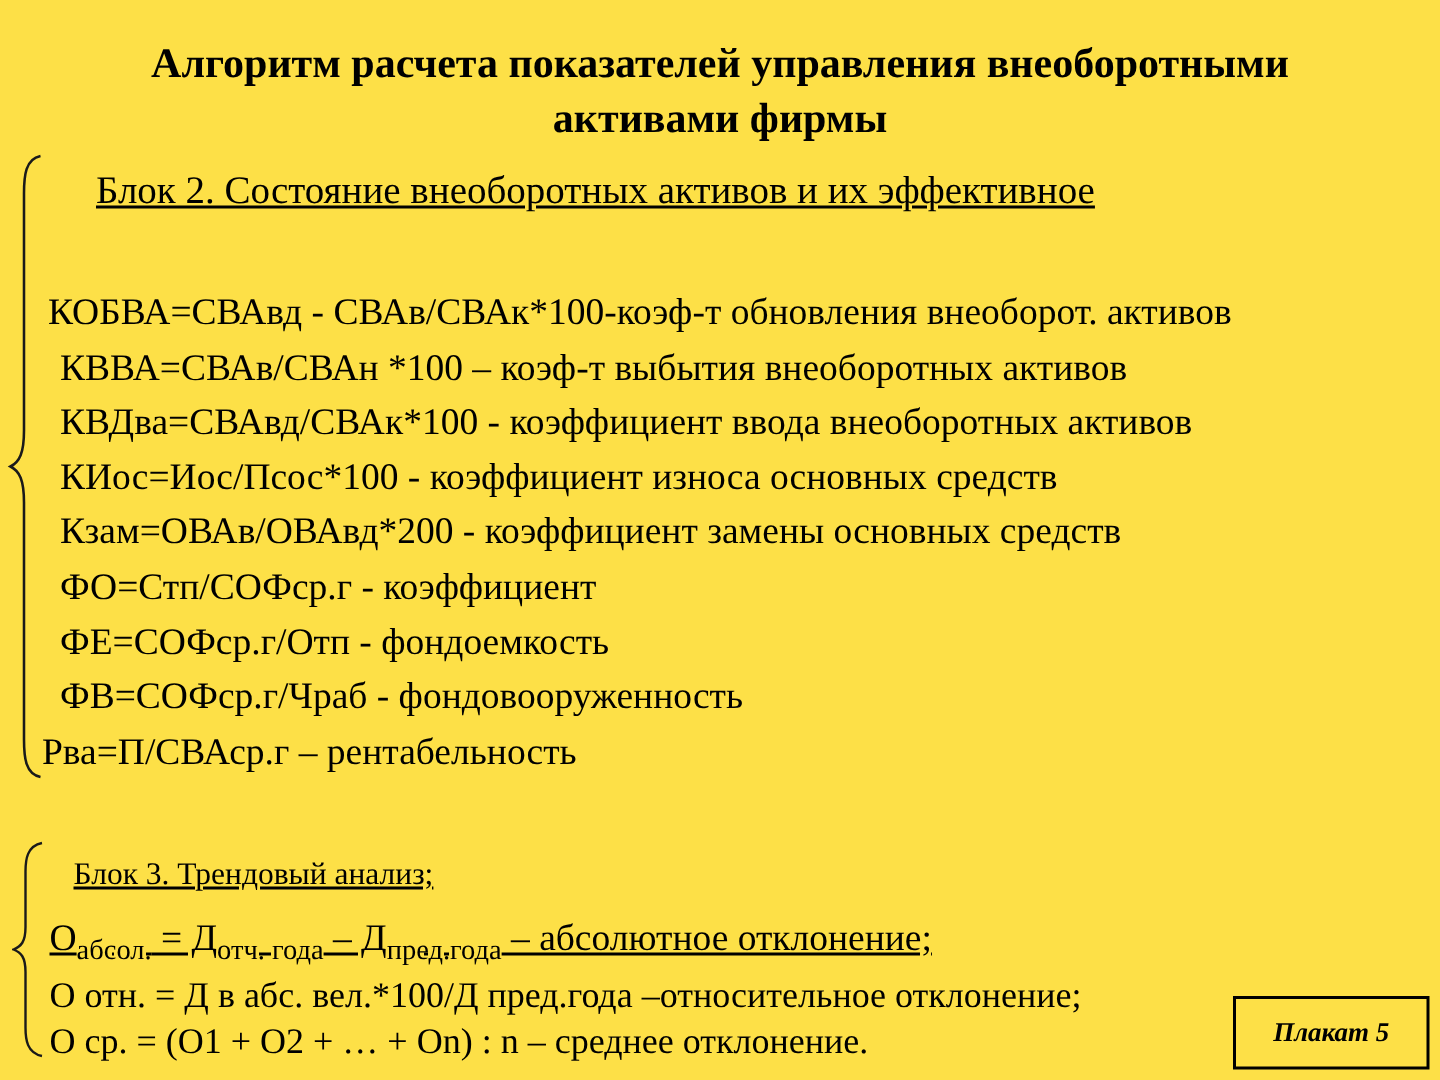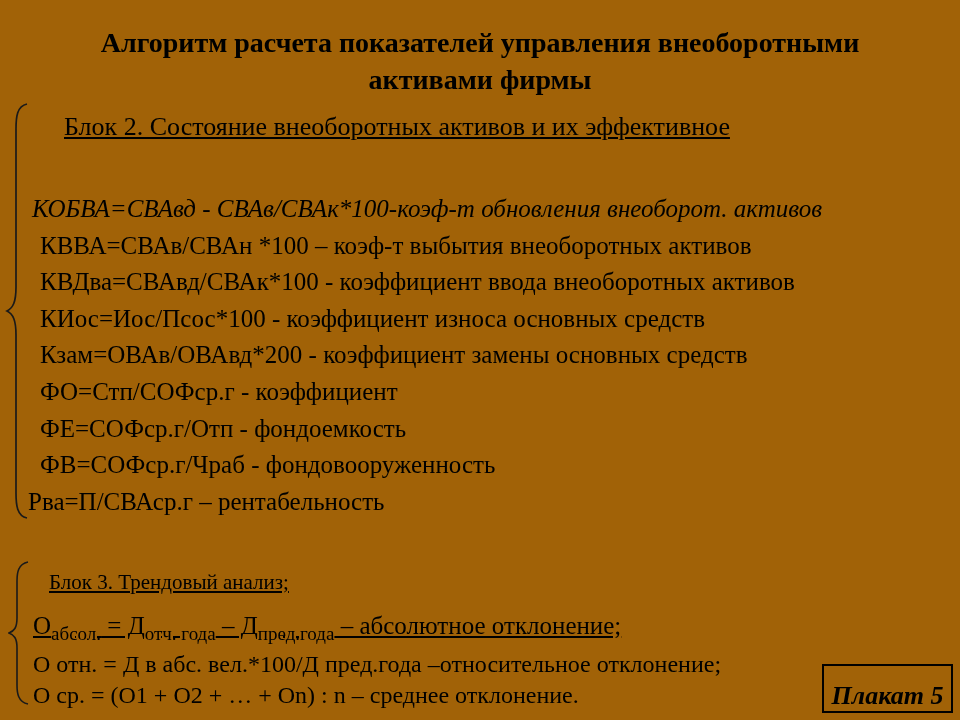--- a/index.html
+++ b/index.html
@@ -2,21 +2,21 @@
 <html><head>
 <meta charset="utf-8">
 <style>
   * { margin: 0; padding: 0; box-sizing: border-box; }
   html, body { background: #888; }
   .slide {
     position: relative;
     width: 960px;
     height: 720px;
     margin: 0 auto;
-    background: #a16207;
+    background: #fde047;
     overflow: hidden;
     font-family: "Liberation Serif", "DejaVu Serif", serif;
     color: #000;
   }
   .page-title {
     position: absolute;
     top: 24px; left: 0; width: 960px;
     text-align: center;
     font-weight: bold;
     font-size: 28px;
@@ -39,21 +39,21 @@
   .b2-heading .h-line1 { padding-left: 30px; }
   .b2-heading span { text-decoration: underline; }
   .b2-formulas {
     position: absolute;
     left: 28px; top: 191px;
     font-size: 25px;
     line-height: 36.6px;
     white-space: nowrap;
   }
   .b2-formulas .f-line { padding-left: 12px; }
-  .b2-formulas .f-line:nth-child(1) { padding-left: 4px; font-style: italic; }
+  .b2-formulas .f-line:nth-child(1) { padding-left: 4px; }
   .b2-formulas .f-line:nth-child(9) { padding-left: 0px; }
   .b2-formulas .f-line:nth-child(10) { padding-left: 14px; }
   .b3-section {
     position: absolute;
     left: 33px; top: 565px;
     white-space: nowrap;
   }
   .b3-heading {
     font-size: 21px;
     line-height: 34px;
@@ -73,25 +73,25 @@
   .f-rel, .f-avg {
     font-size: 24px;
     line-height: 30.5px;
   }
   .poster-box {
     position: absolute;
     left: 822px; top: 664px;
     width: 131px; height: 49px;
     border: 2px solid #000;
     display: flex;
-    align-items: flex-end;
+    align-items: center;
     justify-content: center;
     font-weight: bold;
     font-style: italic;
-    font-size: 26px;
+    font-size: 18px;
   }
 </style>
 </head>
 <body>
 
 <div class="slide">
 
   <div class="page-title">
     <div>Алгоритм расчета показателей управления внеоборотными</div>
     <div>активами фирмы</div>

